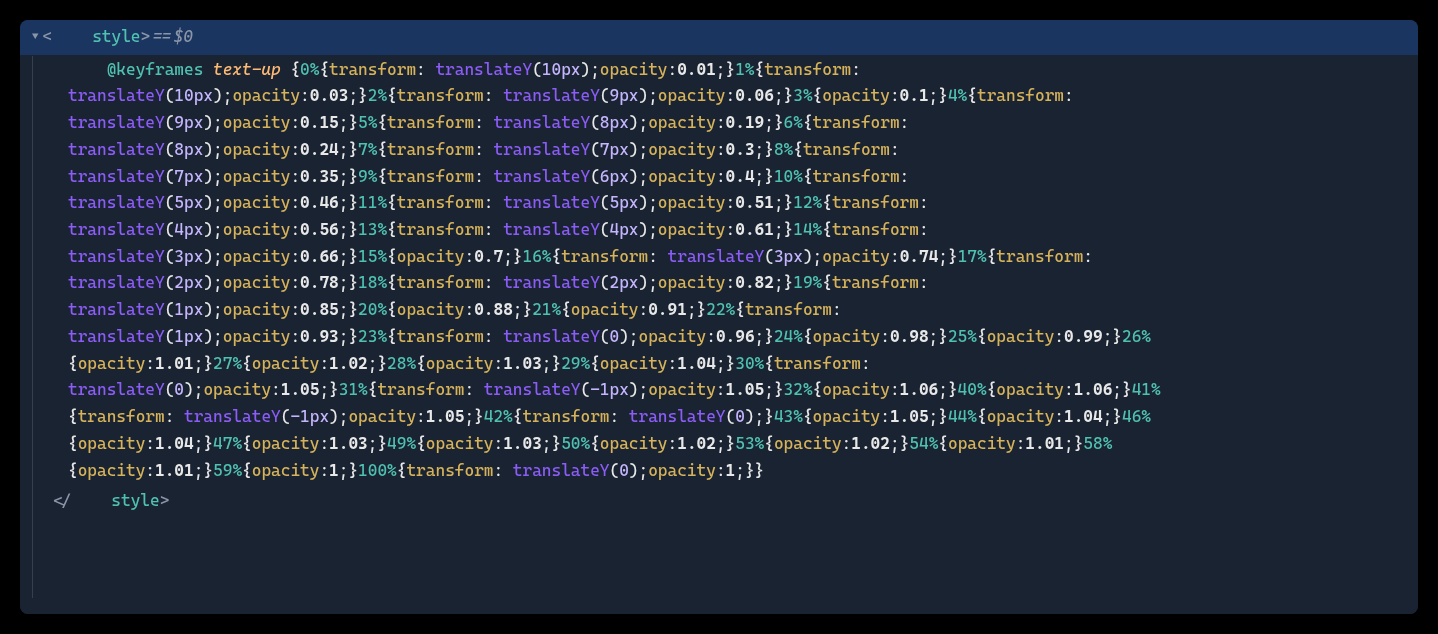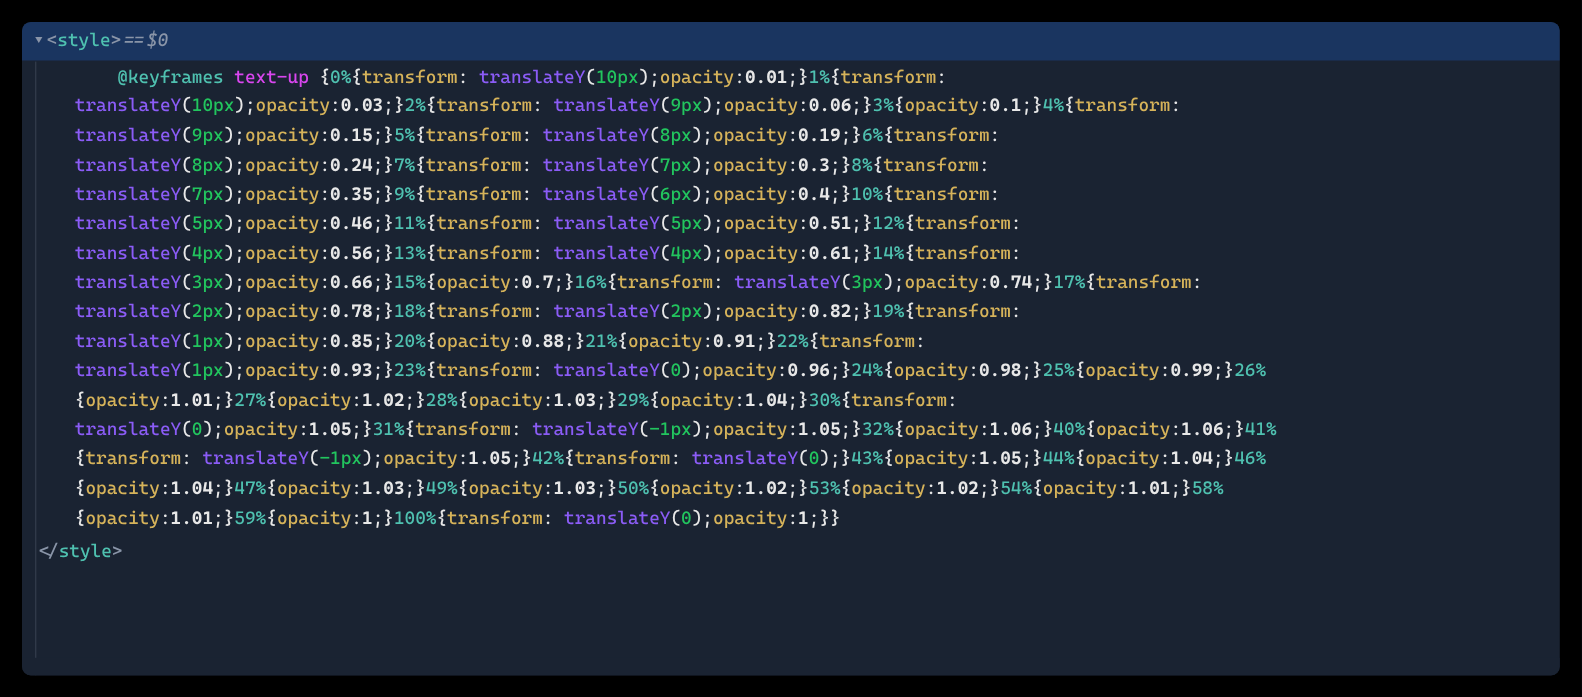--- a/index.html
+++ b/index.html
@@ -34,34 +34,34 @@
     user-select: none;
   }
   .code-body {
     padding: 2px 0 2px 48px;
     color: #e0e0e0;
     word-wrap: break-word;
     overflow-wrap: break-word;
     max-width: 1100px;
   }
   .closing-tag-line {
-    padding-left: 14px;
+    padding-left: 32px;
     margin-top: 0px;
   }
   
   .tag-bracket { color: #8a95a8; }
-  .tag-name { color: #4fc1b0; }
+  .tag-name { color: #4fc1b0; margin-left: 40px; }
   .kw { color: #4fc1b0; text-align: center; }           
-  .anim-name { color: #d946ef; }    
+  .anim-name { color: #fdba74; font-style: italic; }    
   .brace { color: #e8e8e8; }        
   .pct { color: #4fc1b0; }          
   .prop { color: #d6b35a; }         
   .func { color: #8b5cf6; }         
   .paren { color: #e8e8e8; }
-  .val-px { color: #22c55e; margin-top: 24px; }       
+  .val-px { color: #c4b5fd; margin-top: 24px; }       
   .val-num { color: #e8e8e8; font-weight: bold; }      
   .eq { color: #8a95a8; font-style: italic; }
   .dollar { color: #8a95a8; font-style: italic; }
   .gutter-line {
     position: absolute;
     left: 12px;
     top: 36px;
     bottom: 0;
     width: 1px;
     background: rgba(138,149,168,0.25);

